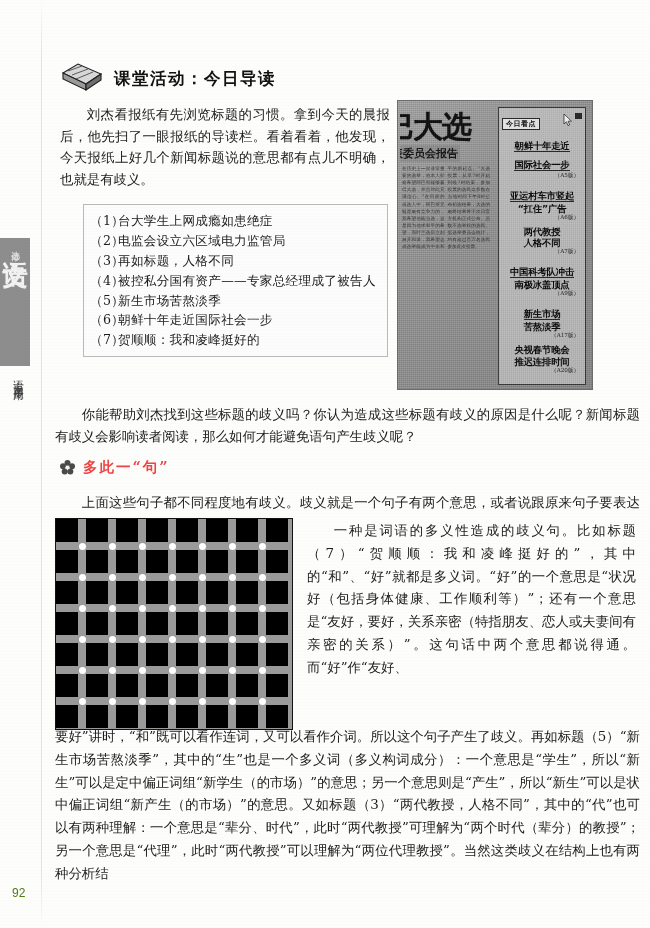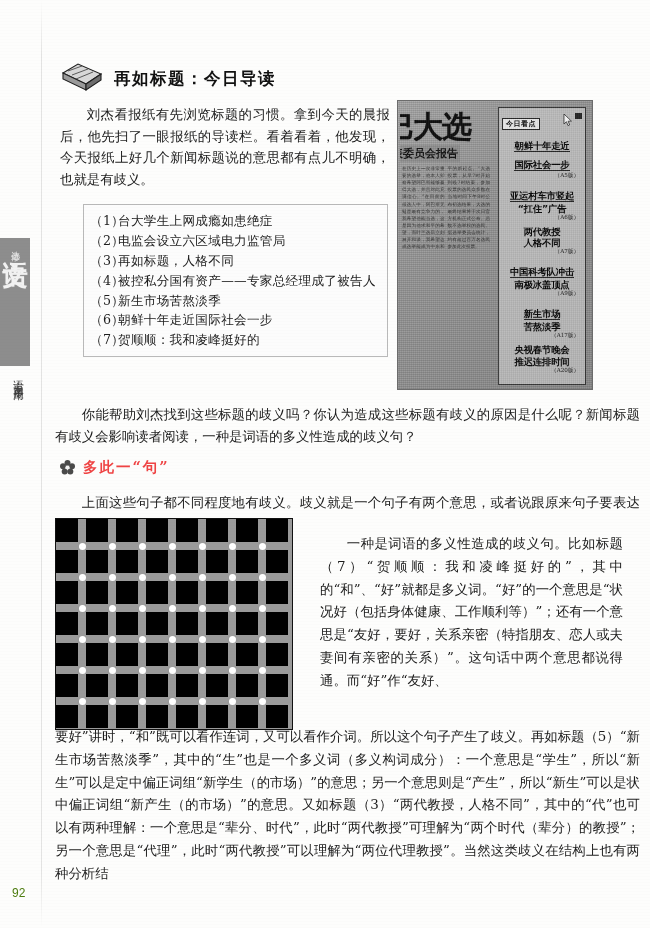--- a/index.html
+++ b/index.html
@@ -453,21 +453,21 @@
           <g stroke="#1e1e1e" stroke-width="1.1" fill="none">
             <path d="M3 11 L18 2 L41 12 L26 22 Z" fill="#d8d8d8"></path>
             <path d="M3 11 L3 17 L26 28 L26 22 Z" fill="#9a9a9a"></path>
             <path d="M26 22 L41 12 L41 18 L26 28 Z" fill="#6e6e6e"></path>
             <path d="M8 9 L22 4" stroke="#3a3a3a" stroke-width="0.8"></path>
             <path d="M12 13 L28 7" stroke="#3a3a3a" stroke-width="0.8"></path>
             <path d="M16 17 L33 10" stroke="#3a3a3a" stroke-width="0.8"></path>
           </g>
         </svg>
       </span>
-      <span class="activity-title">再如标题：今日导读</span>
+      <span class="activity-title">课堂活动：今日导读</span>
     </div>
 
     <div class="p-intro">
       <p class="para indent">刘杰看报纸有先浏览标题的习惯。拿到今天的晨报后，他先扫了一眼报纸的导读栏。看着看着，他发现，今天报纸上好几个新闻标题说的意思都有点儿不明确，也就是有歧义。</p>
     </div>
 
     <div class="list-box">
       <div class="list-item">
         <span class="num">（1）</span>
         <span class="txt">台大学生上网成瘾如患绝症</span>
@@ -492,21 +492,21 @@
         <span class="num">（6）</span>
         <span class="txt">朝鲜十年走近国际社会一步</span>
       </div>
       <div class="list-item">
         <span class="num">（7）</span>
         <span class="txt">贺顺顺：我和凌峰挺好的</span>
       </div>
     </div>
 
     <div class="p-question">
-      <p class="para indent">你能帮助刘杰找到这些标题的歧义吗？你认为造成这些标题有歧义的原因是什么呢？新闻标题有歧义会影响读者阅读，一种是词语的多义性造成的歧义句？</p>
+      <p class="para indent">你能帮助刘杰找到这些标题的歧义吗？你认为造成这些标题有歧义的原因是什么呢？新闻标题有歧义会影响读者阅读，那么如何才能避免语句产生歧义呢？</p>
     </div>
 
     <div class="section-head">
       <span class="flower-icon">
         <svg width="15" height="15" viewBox="0 0 15 15" aria-hidden="true">
           <g fill="#4a4a4a">
             <circle cx="7.5" cy="3" r="3"></circle>
             <circle cx="12" cy="6.3" r="3"></circle>
             <circle cx="10.3" cy="11.6" r="3"></circle>
             <circle cx="4.7" cy="11.6" r="3"></circle>
@@ -568,21 +568,21 @@
       <div class="dot" style="left:22.5px;  top:179px;"></div>
       <div class="dot" style="left:52.5px;  top:179px;"></div>
       <div class="dot" style="left:82.5px;  top:179px;"></div>
       <div class="dot" style="left:112.5px; top:179px;"></div>
       <div class="dot" style="left:142.5px; top:179px;"></div>
       <div class="dot" style="left:172.5px; top:179px;"></div>
       <div class="dot" style="left:202.5px; top:179px;"></div>
     </div>
 
     <div class="col-right">
-      <p class="para indent" style="margin:17px;">一种是词语的多义性造成的歧义句。比如标题（7）“贺顺顺：我和凌峰挺好的”，其中的“和”、“好”就都是多义词。“好”的一个意思是“状况好（包括身体健康、工作顺利等）”；还有一个意思是“友好，要好，关系亲密（特指朋友、恋人或夫妻间有亲密的关系）”。这句话中两个意思都说得通。而“好”作“友好、</p>
+      <p class="para indent" style="margin:4px;">一种是词语的多义性造成的歧义句。比如标题（7）“贺顺顺：我和凌峰挺好的”，其中的“和”、“好”就都是多义词。“好”的一个意思是“状况好（包括身体健康、工作顺利等）”；还有一个意思是“友好，要好，关系亲密（特指朋友、恋人或夫妻间有亲密的关系）”。这句话中两个意思都说得通。而“好”作“友好、</p>
     </div>
 
     <div class="p-tail">
       <p class="para">要好”讲时，“和”既可以看作连词，又可以看作介词。所以这个句子产生了歧义。再如标题（5）“新生市场苦熬淡季”，其中的“生”也是一个多义词（多义构词成分）：一个意思是“学生”，所以“新生”可以是定中偏正词组“新学生（的市场）”的意思；另一个意思则是“产生”，所以“新生”可以是状中偏正词组“新产生（的市场）”的意思。又如标题（3）“两代教授，人格不同”，其中的“代”也可以有两种理解：一个意思是“辈分、时代”，此时“两代教授”可理解为“两个时代（辈分）的教授”；另一个意思是“代理”，此时“两代教授”可以理解为“两位代理教授”。当然这类歧义在结构上也有两种分析结</p>
     </div>
 
   </div>
 
   <div class="grain"></div>
 </div>

